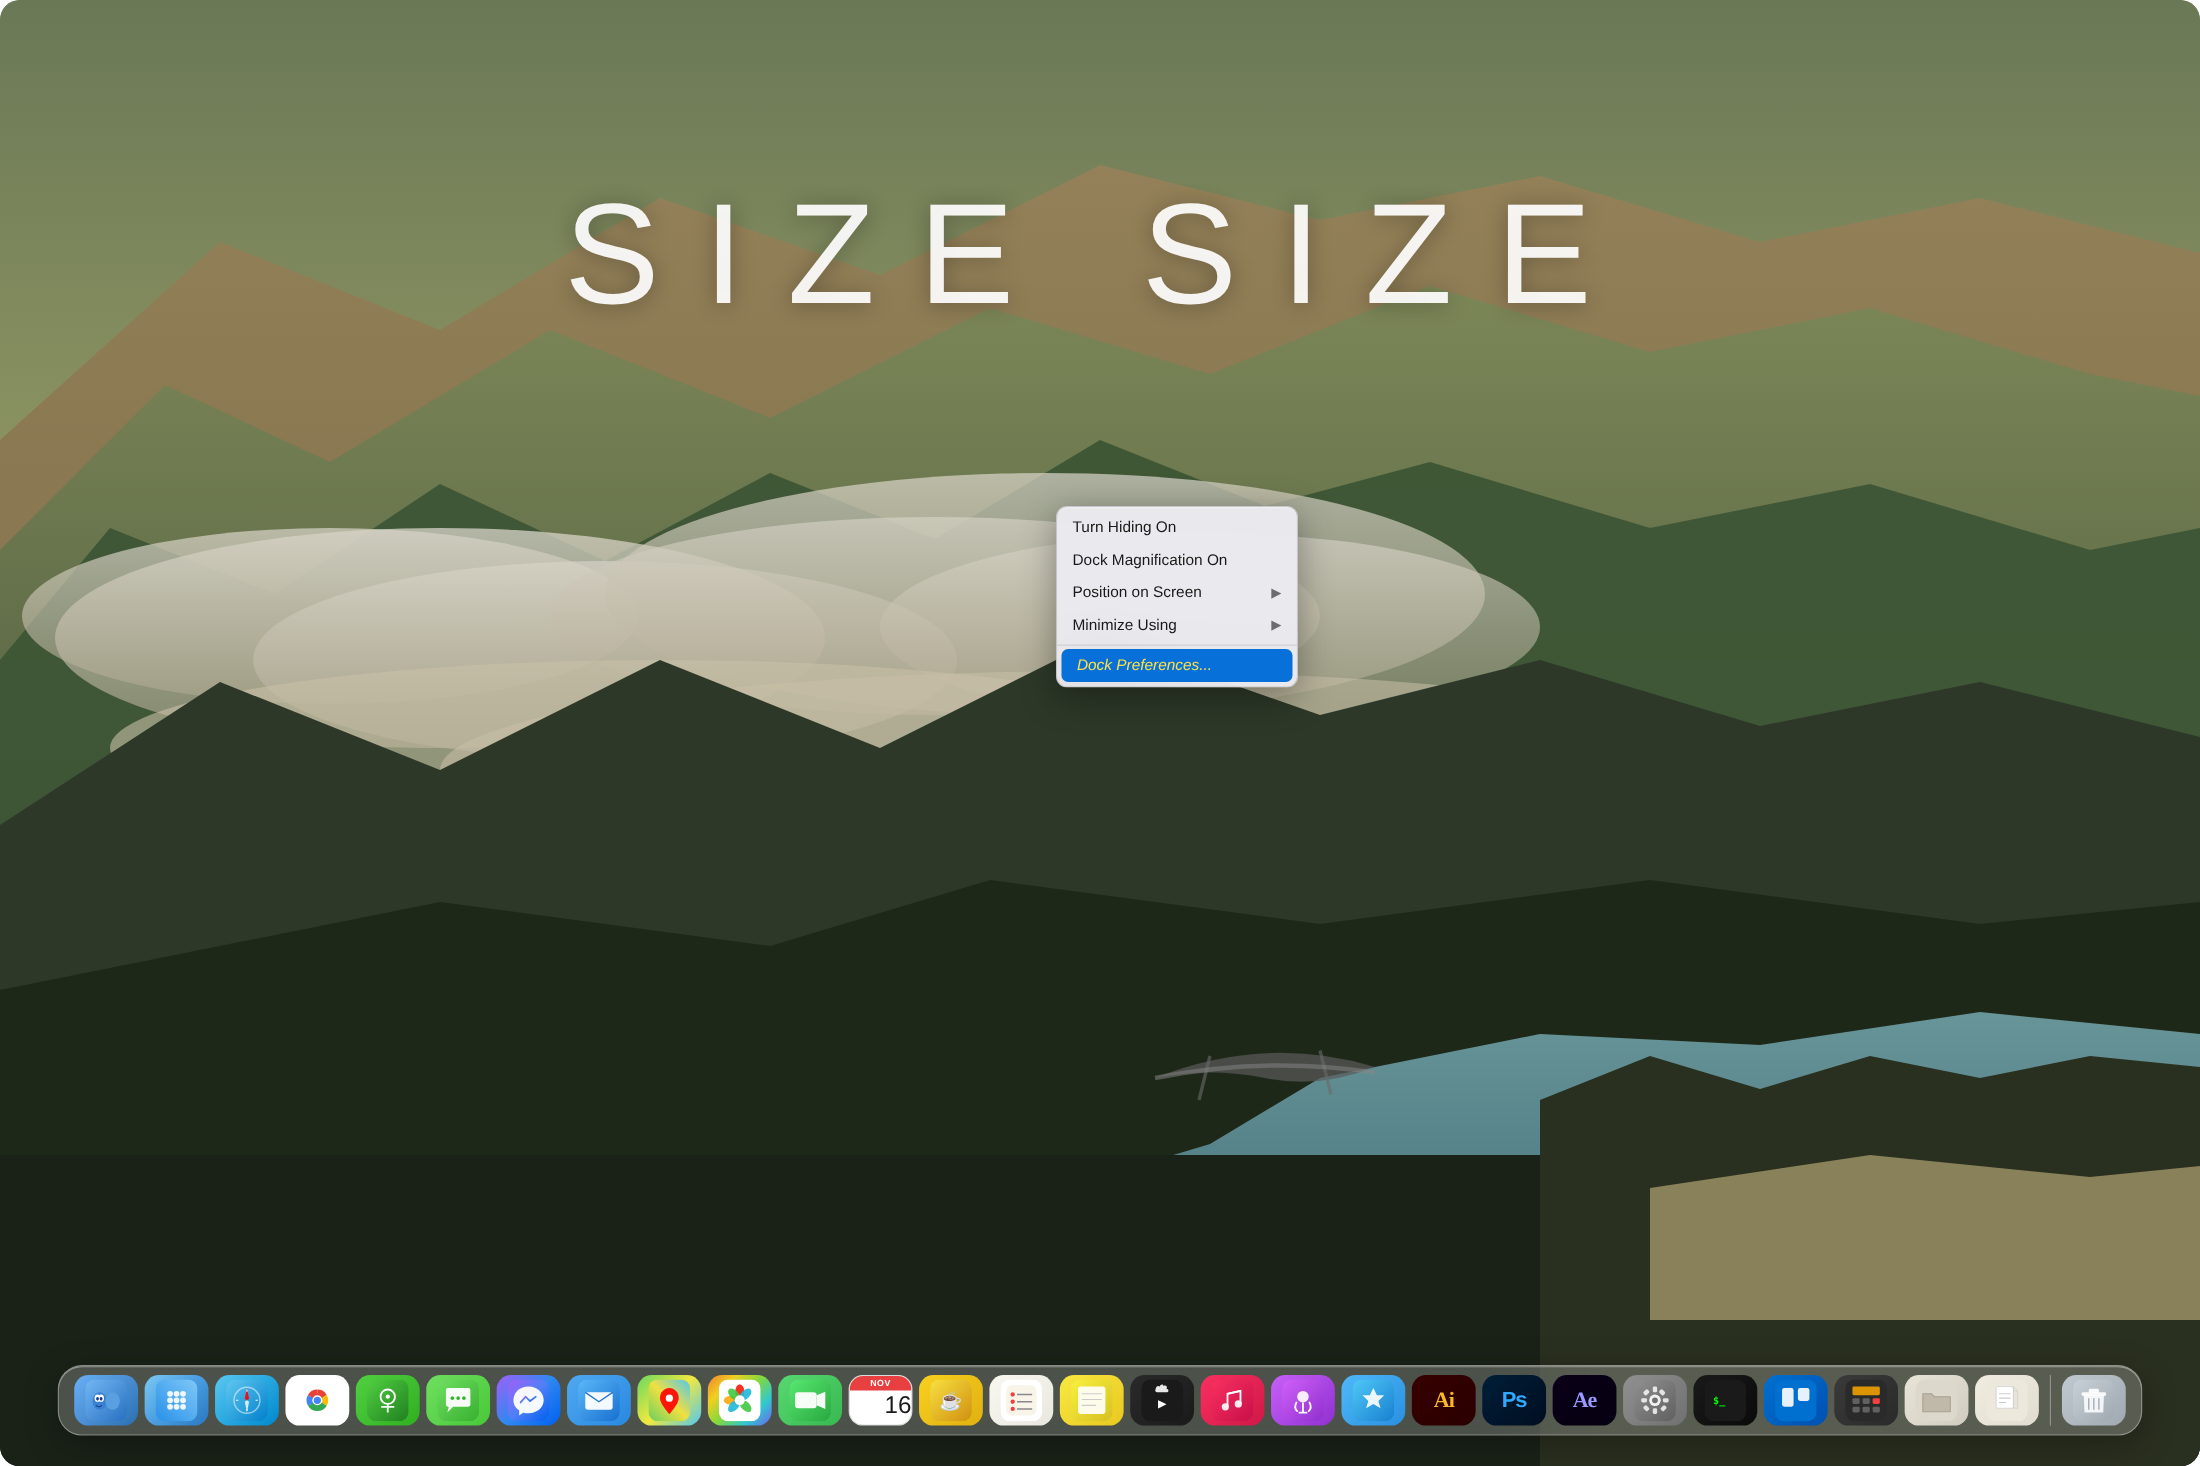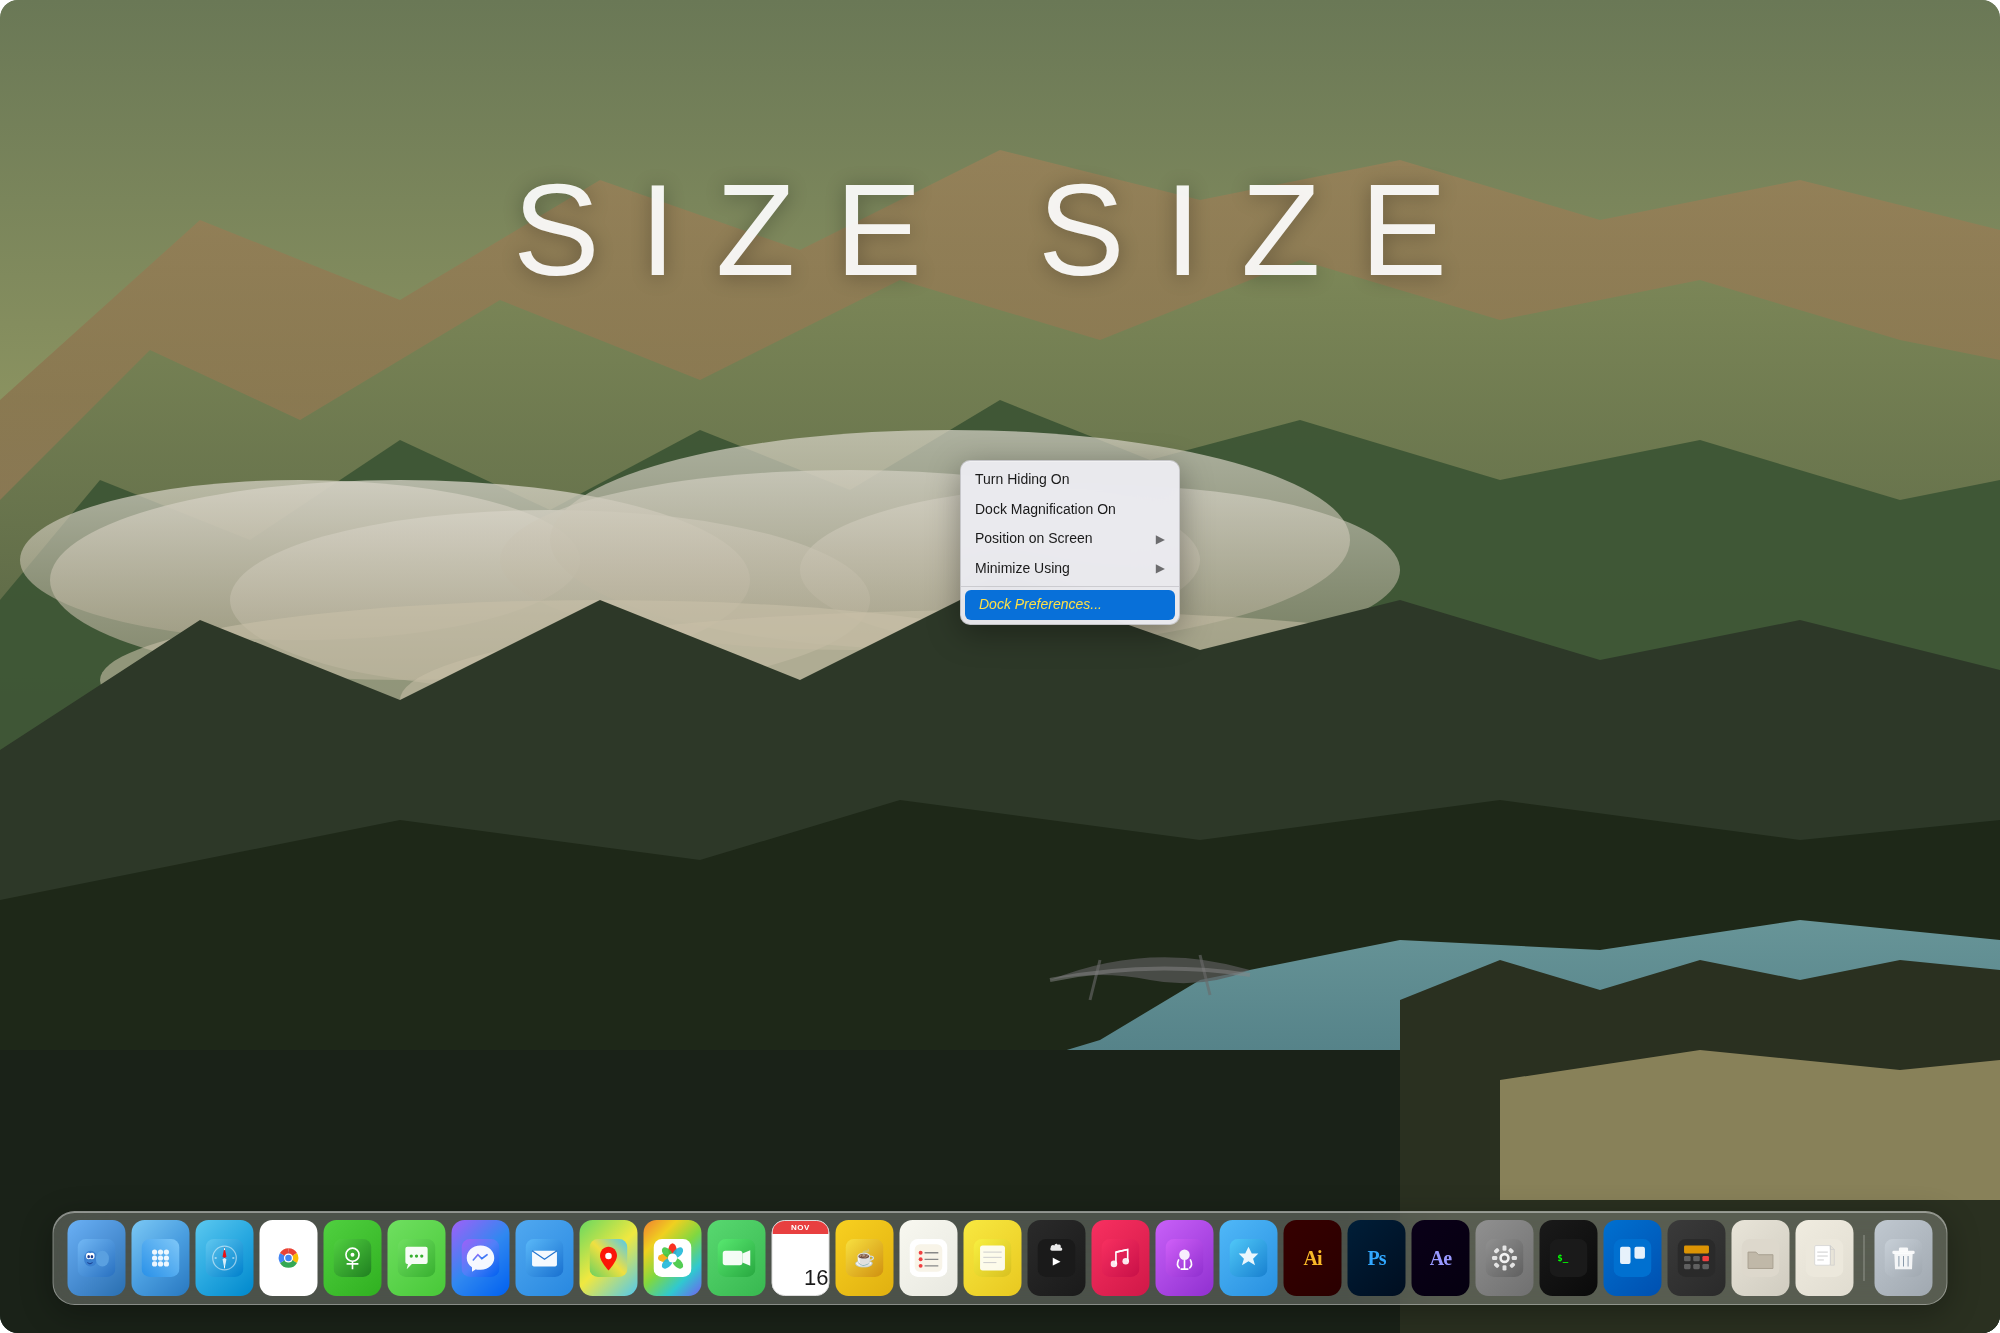--- a/index.html
+++ b/index.html
@@ -117,21 +117,21 @@
       -webkit-backdrop-filter: blur(30px);
       border-radius: 22px;
       border: 1px solid rgba(255,255,255,0.35);
       padding: 8px 14px;
       gap: 6px;
       box-shadow: 0 8px 32px rgba(0,0,0,0.3), 0 1px 0 rgba(255,255,255,0.4) inset;
     }
 
     .dock-app {
       width: 58px;
-      height: 76px;
+      height: 46px;
       border-radius: 13px;
       display: flex;
       align-items: center;
       justify-content: center;
       font-size: 11px;
       font-weight: 600;
       color: white;
       position: relative;
       cursor: pointer;
       flex-shrink: 0;
@@ -603,21 +603,21 @@
         </defs>
       <path d="M29 12 L24 22 L14 22 L22 30 L19 40 L29 34 L39 40 L36 30 L44 22 L34 22Z" fill="white" opacity="0.9"></path>
     </svg>
   </div>
 
   <div class="dock-app illustrator" title="Adobe Illustrator" style="background:linear-gradient(135deg,#360000,#2a0000);">
     <span style="font-size:20px;font-weight:700;color:#f8b828;font-family:serif;letter-spacing:-1px;">Ai</span>
   </div>
 
   <div class="dock-app photoshop" title="Adobe Photoshop" style="background:linear-gradient(135deg,#001e38,#000e20);">
-    <span style="font-size:20px;font-weight:700;color:#31a8ff;font-family:Liberation Serif, serif;letter-spacing:-1px;">Ps</span>
+    <span style="font-size:20px;font-weight:700;color:#31a8ff;font-family:Liberation Sans, sans-serif;letter-spacing:-1px;">Ps</span>
   </div>
 
   <div class="dock-app aftereffects" title="Adobe After Effects" style="background:linear-gradient(135deg,#0a0018,#050010);">
     <span style="font-size:20px;font-weight:700;color:#9999ff;font-family:serif;letter-spacing:-1px;">Ae</span>
   </div>
 
   <div class="dock-app settings" title="System Preferences">
     <svg viewBox="0 0 58 58" xmlns="http://www.w3.org/2000/svg">
       <rect width="58" height="58" rx="13" fill="url(#sysGrad)"></rect>
       <defs>

